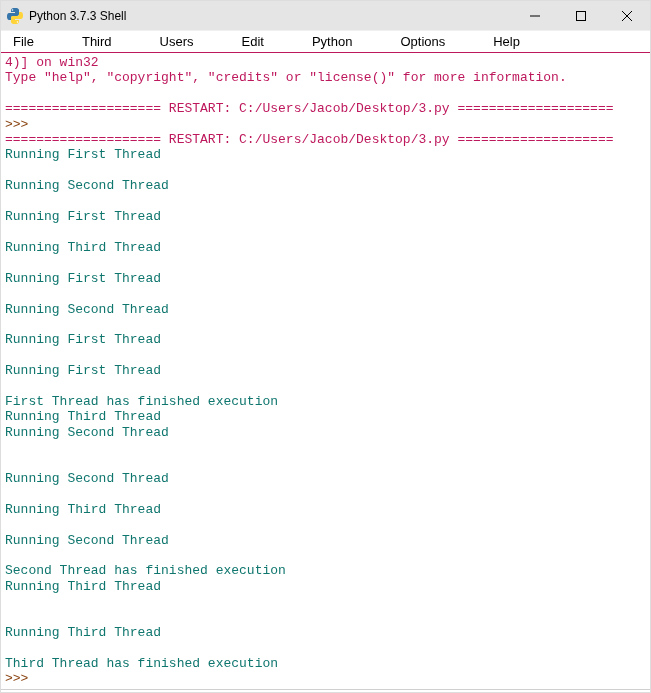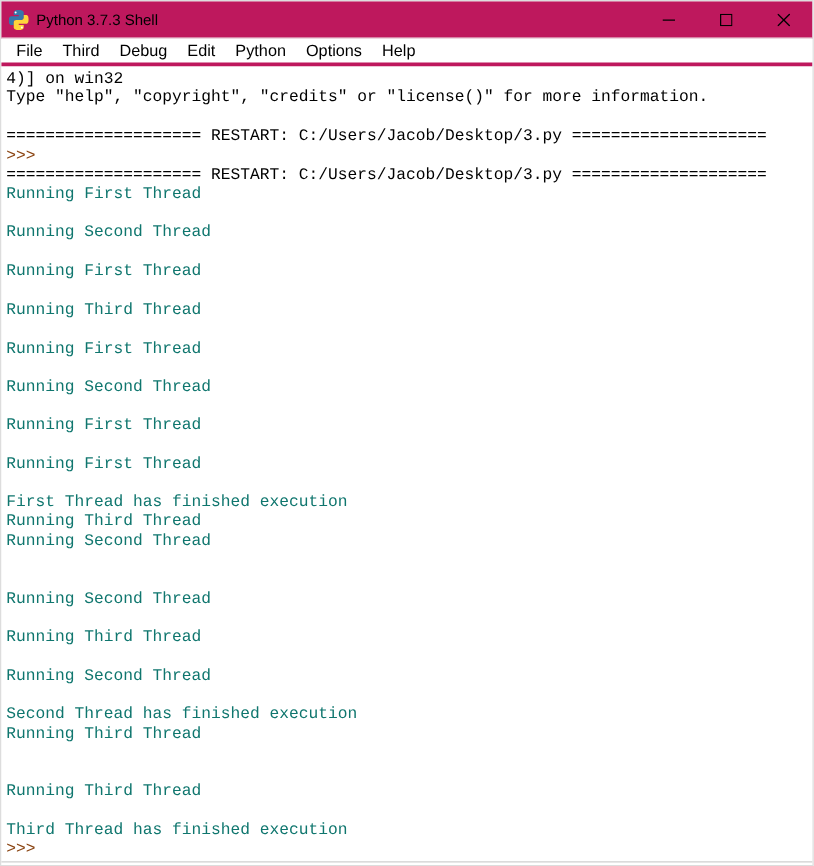--- a/index.html
+++ b/index.html
@@ -13,21 +13,21 @@
       background: #ffffff;
       width: 651px;
       height: 693px;
       overflow: hidden;
       border: 1px solid #ddd;
     }
     .titlebar {
       display: flex;
       align-items: center;
       height: 30px;
-      background: #be185d;
+      background: #e5e5e5;
       padding: 0 0 0 6px;
       border-bottom: 1px solid #f0f0f0;
     }
     .titlebar-icon {
       width: 16px;
       height: 16px;
       margin-right: 6px;
       display: inline-flex;
       align-items: center;
       justify-content: center;
@@ -50,38 +50,39 @@
       font-family: "Segoe UI Symbol", sans-serif;
       font-size: 10px;
       color: #000;
       cursor: pointer;
     }
     .menubar {
       display: flex;
       height: 22px;
       align-items: center;
       padding: 0 4px;
-      border-bottom: 3px solid #be185d;
+      border-bottom: 1px solid #be185d;
       background: #ffffff;
       font-size: 13px;
+      gap: 32px;
     }
     .menu-item {
       padding: 1px 8px;
       cursor: pointer;
     }
     .console {
       font-family: "Courier New", monospace;
       font-size: 13px;
       line-height: 15.4px;
       padding: 2px 4px;
       white-space: pre;
       overflow: hidden;
       border-bottom: 1px solid #d0d0d0;
     }
-    .out-black { color: #000000; }
+    .out-black { color: #be185d; }
     .out-blue { color: #0f766e; }
     .prompt { color: #8b4513; }
   </style>
 </head>
 <body>
 
 <div class="titlebar">
   <span class="titlebar-icon">
     <svg width="16" height="16" viewBox="0 0 16 16">
       <path d="M7.5 0C4 0 4 2 4 2v2h4v1H2S0 5 0 8.5 2 12 2 12h2v-2s0-2 2-2h4s2 0 2-2V2S12 0 8.5 0z" fill="#3776ab"></path>
@@ -107,20 +108,20 @@
           <line x1="0" y1="0" x2="10" y2="10" stroke="#000" stroke-width="1"></line>
           <line x1="10" y1="0" x2="0" y2="10" stroke="#000" stroke-width="1"></line>
         </svg>
     </div>
   </div>
 </div>
 
 <div class="menubar">
   <span class="menu-item">File</span>
   <span class="menu-item">Third</span>
-  <span class="menu-item">Debug</span>
+  <span class="menu-item">Users</span>
   <span class="menu-item">Edit</span>
   <span class="menu-item">Python</span>
   <span class="menu-item">Options</span>
   <span class="menu-item">Help</span>
 </div>
 
 <div class="console" id="console"><div class="out-black">4)] on win32</div><div class="out-black">Type "help", "copyright", "credits" or "license()" for more information.</div><div class="out-black">&nbsp;</div><div class="out-black">==================== RESTART: C:/Users/Jacob/Desktop/3.py ====================</div><div class="prompt">&gt;&gt;&gt; </div><div class="out-black">==================== RESTART: C:/Users/Jacob/Desktop/3.py ====================</div><div class="out-blue">Running First Thread</div><div class="out-blue">&nbsp;</div><div class="out-blue">Running Second Thread</div><div class="out-blue">&nbsp;</div><div class="out-blue">Running First Thread</div><div class="out-blue">&nbsp;</div><div class="out-blue">Running Third Thread</div><div class="out-blue">&nbsp;</div><div class="out-blue">Running First Thread</div><div class="out-blue">&nbsp;</div><div class="out-blue">Running Second Thread</div><div class="out-blue">&nbsp;</div><div class="out-blue">Running First Thread</div><div class="out-blue">&nbsp;</div><div class="out-blue">Running First Thread</div><div class="out-blue">&nbsp;</div><div class="out-blue">First Thread has finished execution</div><div class="out-blue">Running Third Thread</div><div class="out-blue">Running Second Thread</div><div class="out-blue">&nbsp;</div><div class="out-blue">&nbsp;</div><div class="out-blue">Running Second Thread</div><div class="out-blue">&nbsp;</div><div class="out-blue">Running Third Thread</div><div class="out-blue">&nbsp;</div><div class="out-blue">Running Second Thread</div><div class="out-blue">&nbsp;</div><div class="out-blue">Second Thread has finished execution</div><div class="out-blue">Running Third Thread</div><div class="out-blue">&nbsp;</div><div class="out-blue">&nbsp;</div><div class="out-blue">Running Third Thread</div><div class="out-blue">&nbsp;</div><div class="out-blue">Third Thread has finished execution</div><div class="prompt">&gt;&gt;&gt; </div></div>
 
 </body></html>

